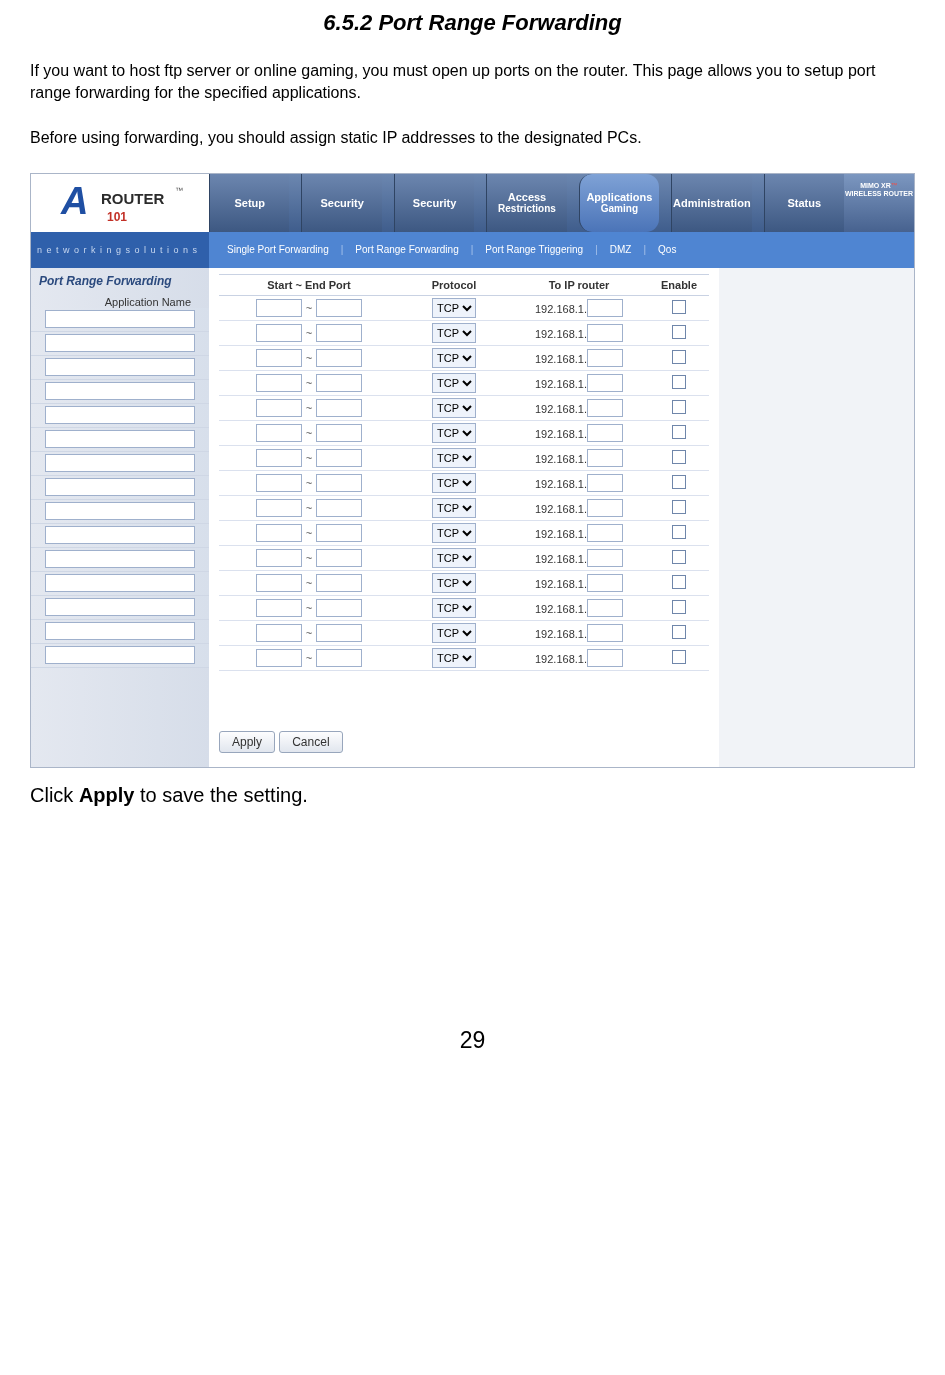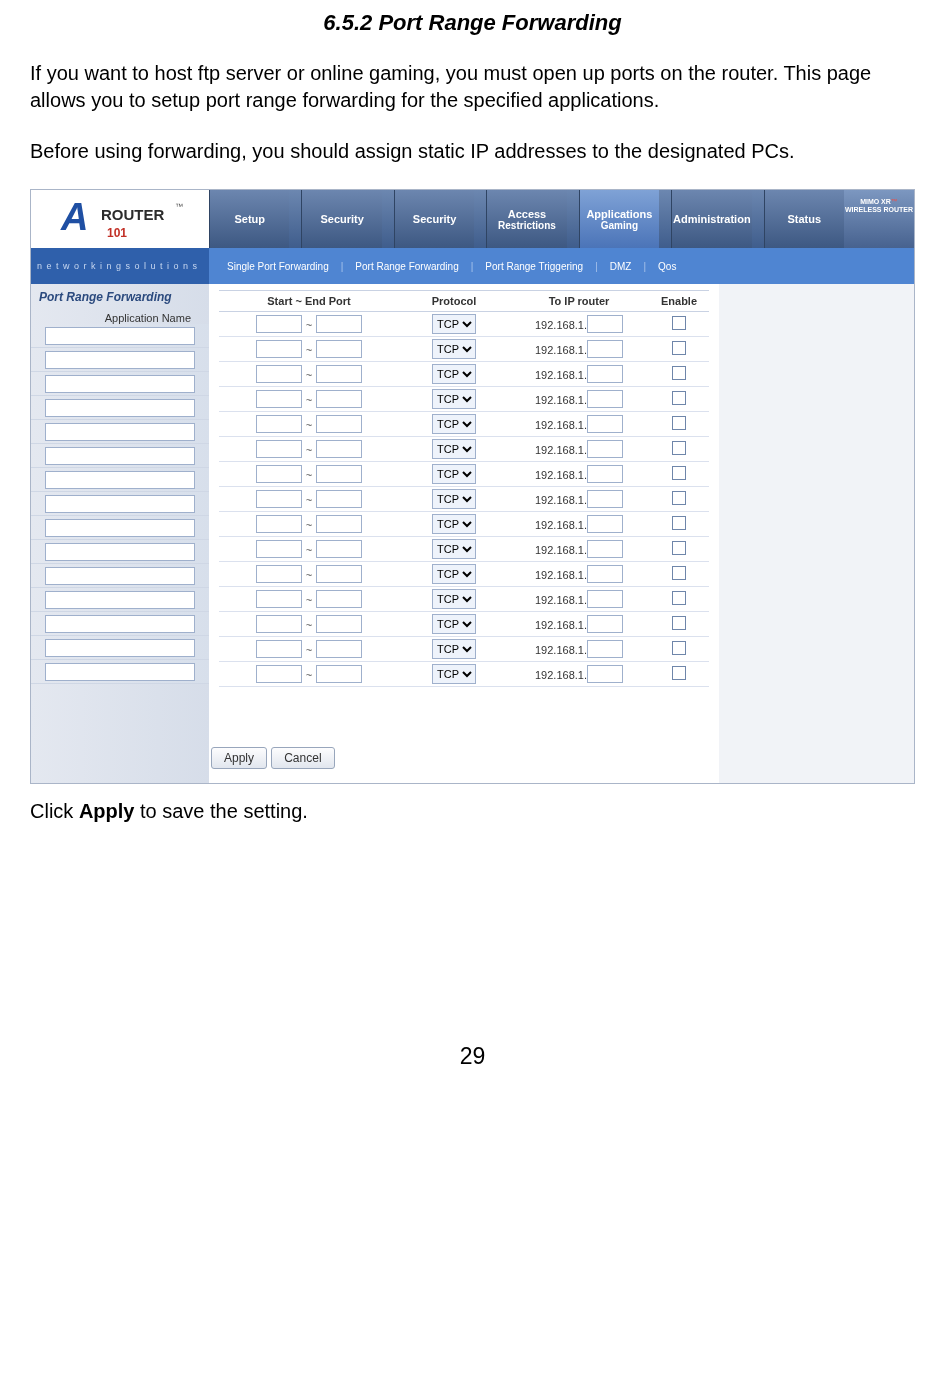--- a/index.html
+++ b/index.html
@@ -12,21 +12,21 @@
       color: #000;
     }
     .section-heading {
       font-style: italic;
       font-weight: bold;
       font-size: 22px;
       margin-bottom: 24px;
       text-align: center;
     }
     .body-para {
-      font-size: 20px;
+      font-size: 16px;
       line-height: 1.35;
       margin-bottom: 24px;
     }
     .footer-para {
       font-size: 20px;
       margin-top: 16px;
     }
     .page-number {
       text-align: center;
       font-size: 23px;
@@ -102,20 +102,21 @@
       justify-content: center;
       color: #fff;
       font: bold 11px Arial;
       text-align: center;
       border-left: 1px solid #2f4463;
       background: linear-gradient(#6c86af,#3d5882);
       cursor: pointer;
     }
     .rt-tab.active {
       background: linear-gradient(#7fa2d6,#4b74b8);
+      border-radius: 13px;
     }
     .rt-tab small{display:block;font-size:10px;}
 
     .rt-mimo {
       width: 70px;
       background: linear-gradient(#7c97c0,#47628f);
       color:#fff;
       font: bold 7px Arial;
       text-align:center;
       padding-top: 8px;
@@ -239,21 +240,21 @@
       height: 18px;
       border:1px solid #9fb0cc;
       background:#fff;
     }
     .rt-rows{ display:flex; }
     .rt-rows-left{ width:178px; background: linear-gradient(to right,#e4e8f0,#d6dde9);}
     .rt-rows-right{flex:1;}
 
     .rt-btnrow{
       margin-top: 60px;
-      padding-left: 2px;
+      padding-left: 10px;
     }
     .rt-btn{
       display:inline-block;
       border:1px solid #98a6bc;
       background: linear-gradient(#fdfdfe,#e1e6ee);
       font: 12px Arial;
       padding: 3px 12px;
       border-radius: 3px;
       cursor:pointer;
       color:#333;

